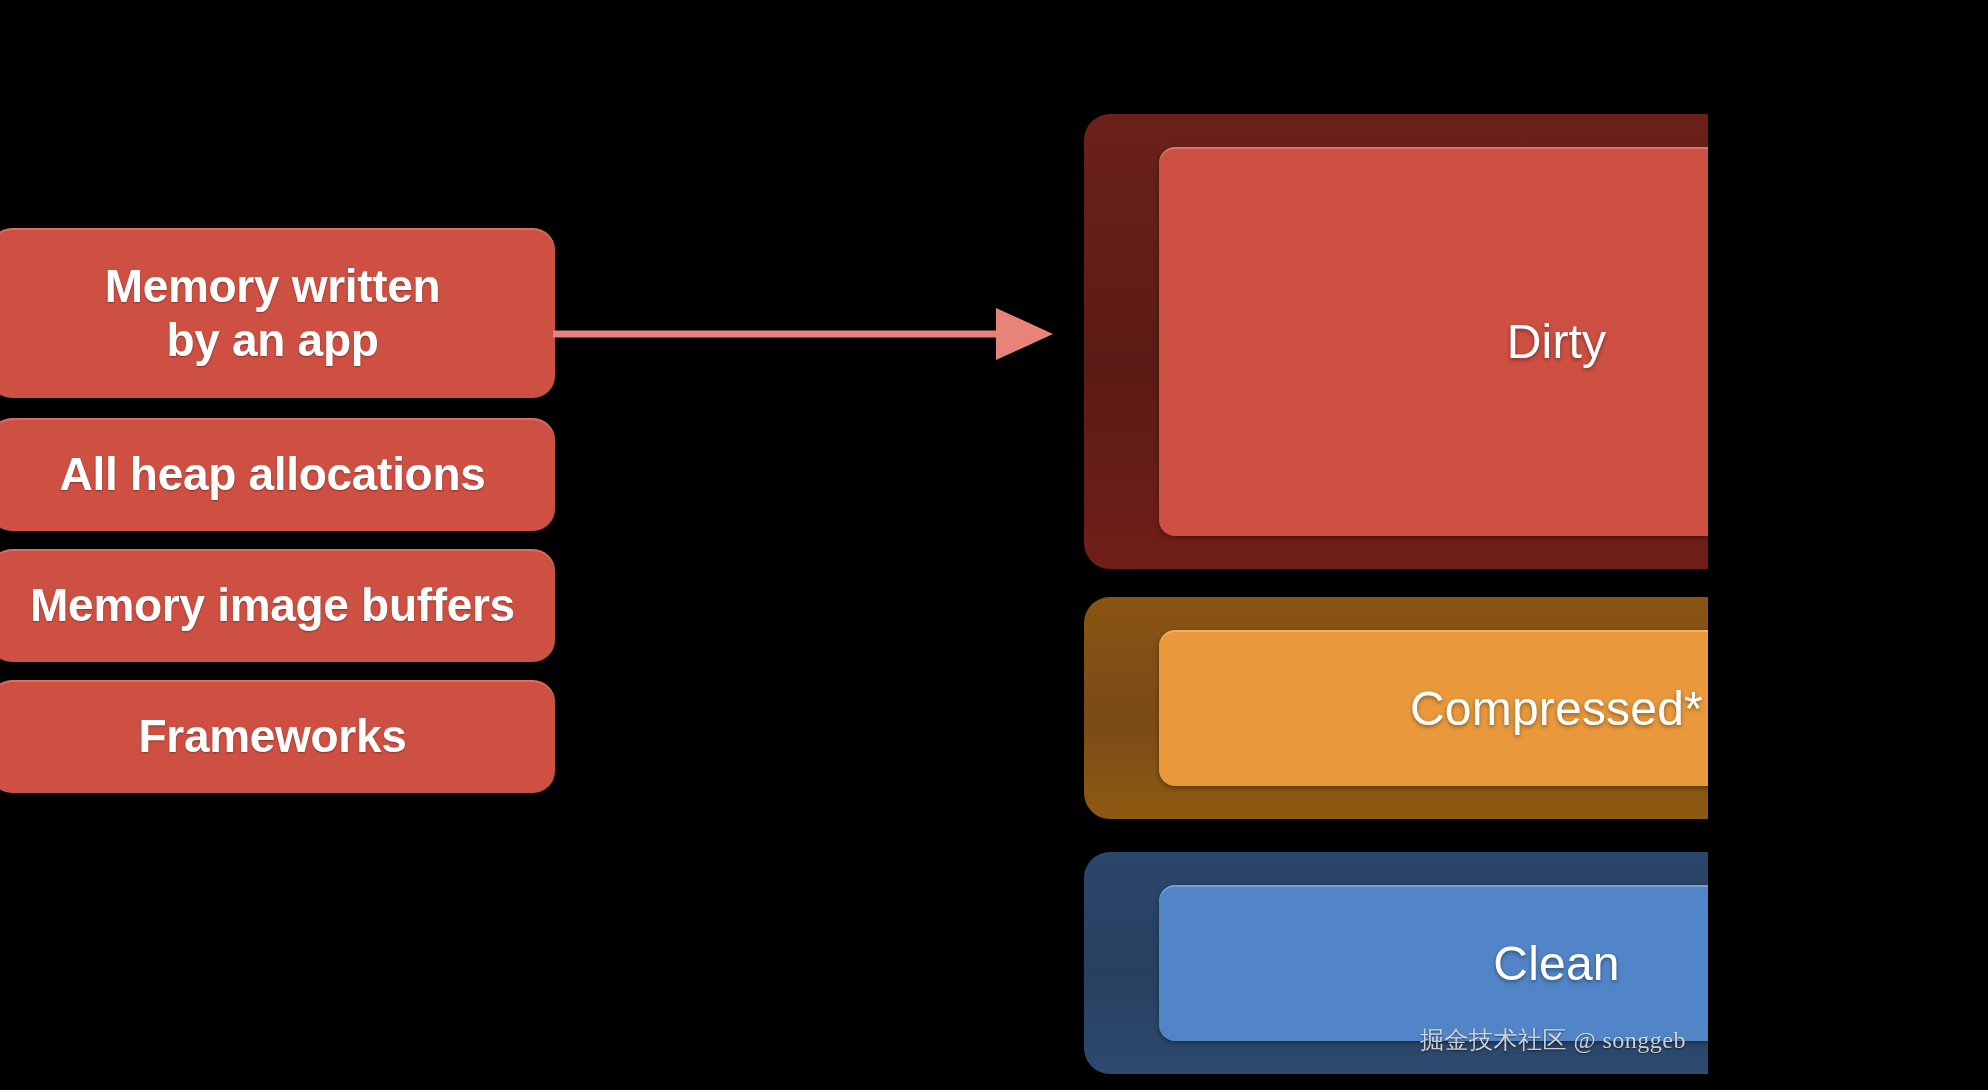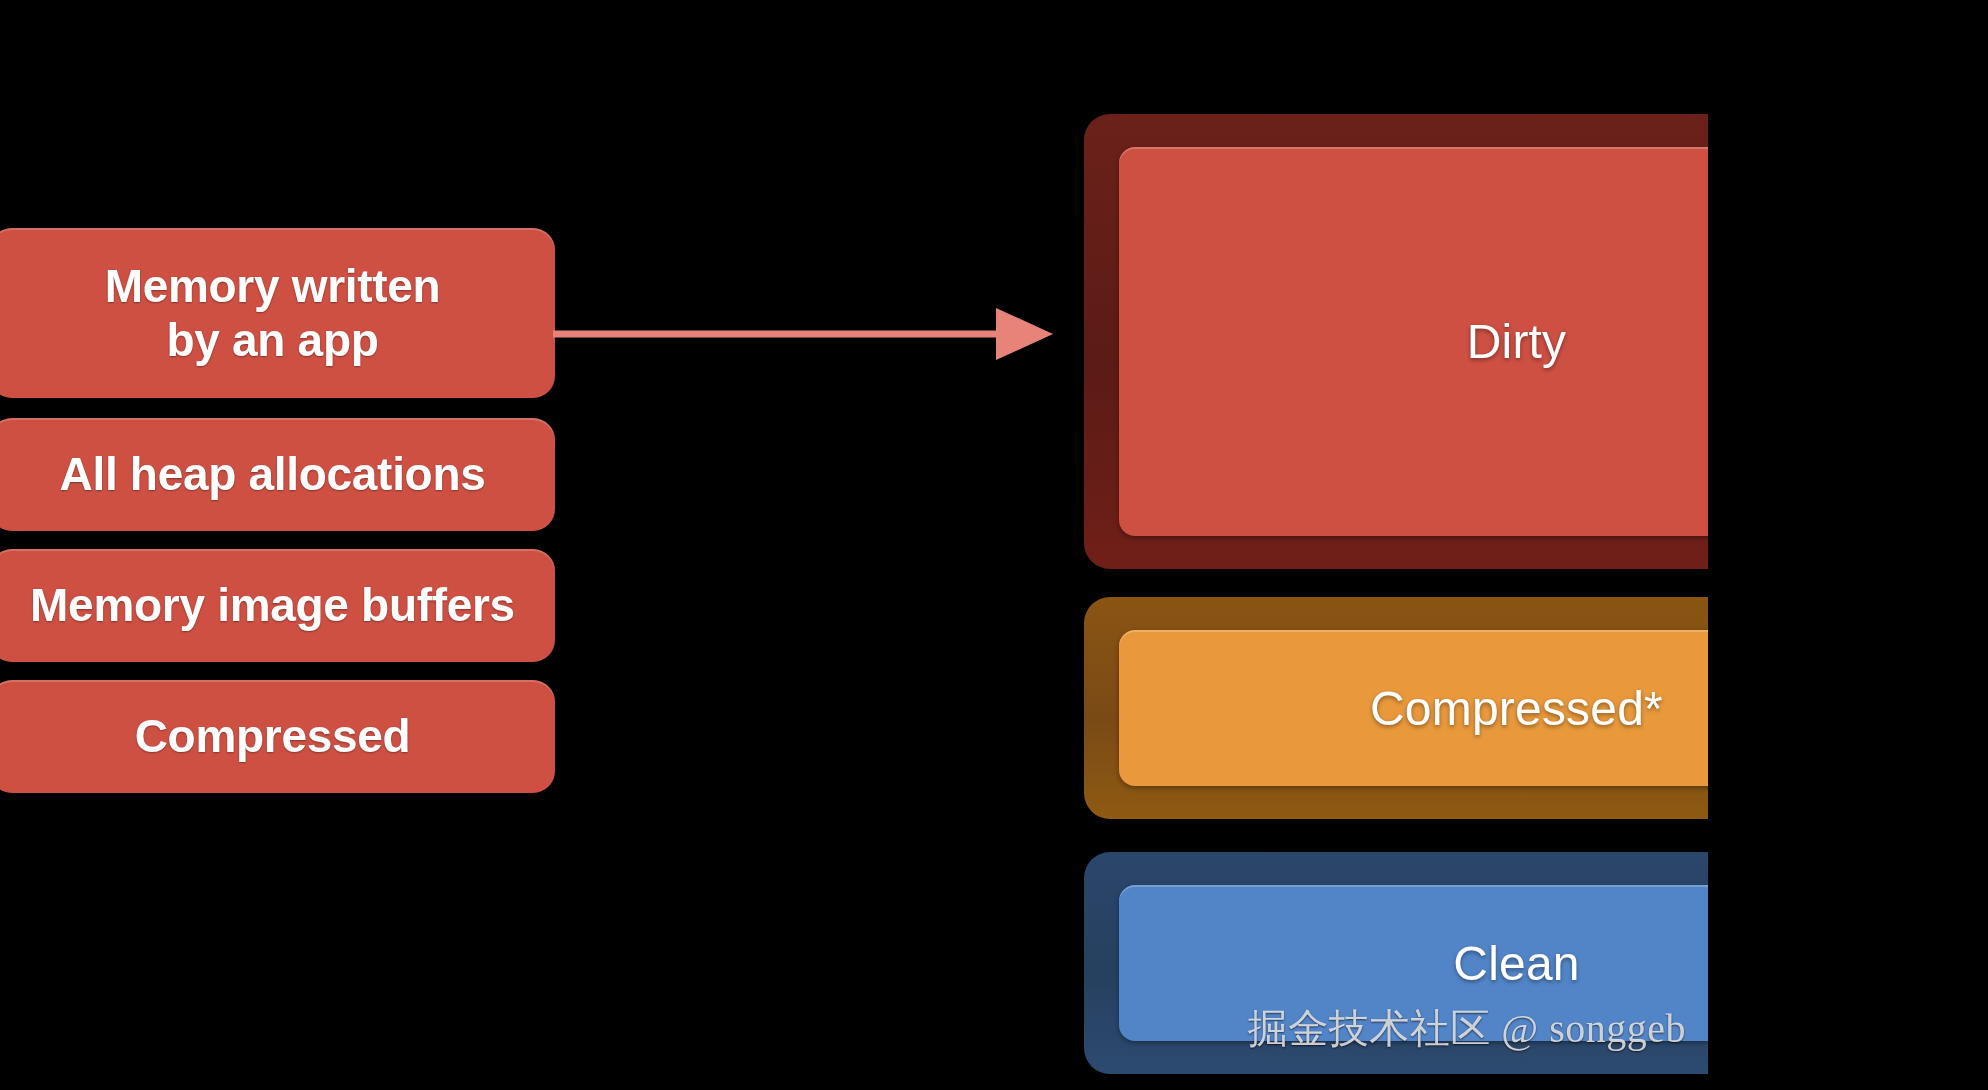--- a/index.html
+++ b/index.html
@@ -72,20 +72,21 @@
   .cat-inner {
     width: 100%;
     height: 100%;
     border-radius: 16px;
     display: flex;
     align-items: center;
     justify-content: center;
     box-sizing: border-box;
     box-shadow: inset 0 2px 0 rgba(255,255,255,0.22),
                 0 2px 5px rgba(0,0,0,0.35);
+    margin-left: 40px;
   }
   .cat-label {
     color: #FFFFFF;
     font-size: 48px;
     font-weight: normal;
     letter-spacing: 0.2px;
     text-shadow: 0 2px 4px rgba(0,0,0,0.4);
   }
 
   #cat-0 {
@@ -106,21 +107,21 @@
   }
   #cat-2 .cat-inner { background: #5285C8; }
 
   
   #watermark {
     position: absolute;
     right: 22px;
     bottom: 34px;
     color: rgba(235,235,235,0.85);
     font-family: "Liberation Serif", serif;
-    font-size: 40px;
+    font-size: 24px;
     letter-spacing: 0.5px;
     text-shadow: 0 1px 2px rgba(0,0,0,0.6);
     white-space: nowrap;
   }
 </style>
 </head>
 <body>
 
 <div id="slide">
 
@@ -128,21 +129,21 @@
     <span class="src-label">Memory written
 by an app</span>
   </div>
   <div class="src-box" id="src-1">
     <span class="src-label">All heap allocations</span>
   </div>
   <div class="src-box" id="src-2">
     <span class="src-label">Memory image buffers</span>
   </div>
   <div class="src-box" id="src-3">
-    <span class="src-label">Compressed</span>
+    <span class="src-label">Frameworks</span>
   </div>
 
   <svg id="arrow" viewBox="0 0 500 76" aria-hidden="true">
     <line x1="0" y1="38" x2="455" y2="38" stroke="#E8837A" stroke-width="7"></line>
     <polygon points="443,12 500,38 443,64" fill="#E8837A"></polygon>
   </svg>
 
   <div class="cat-outer" id="cat-0">
     <div class="cat-inner">
       <span class="cat-label">Dirty</span>

